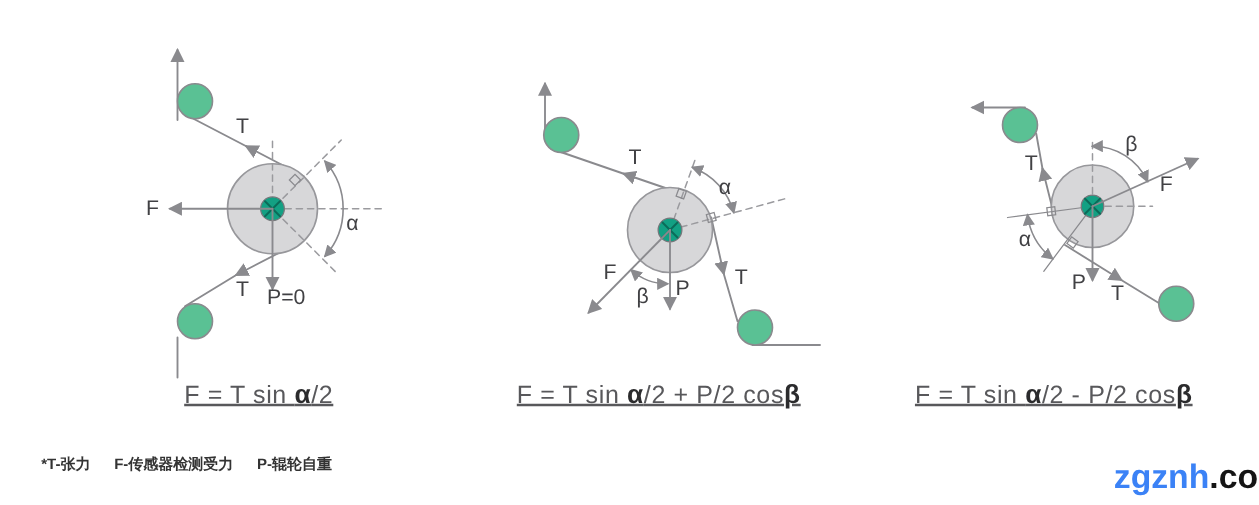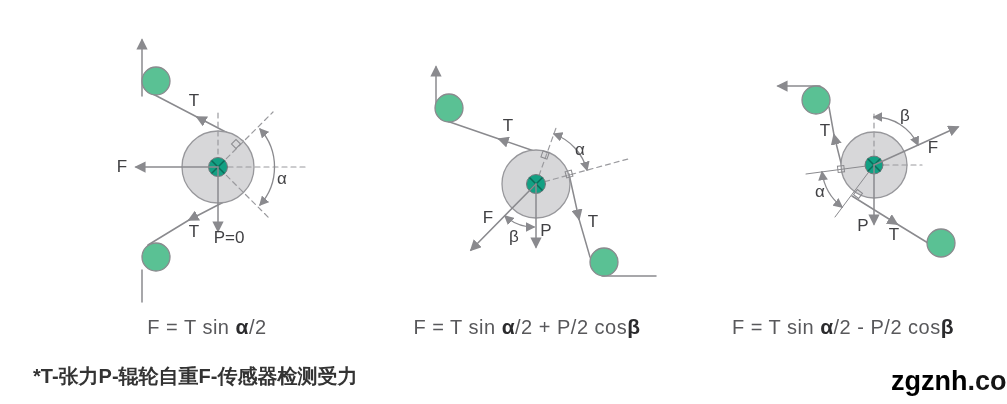--- a/index.html
+++ b/index.html
@@ -3,33 +3,33 @@
 <meta charset="utf-8">
 <style>
   html,body{margin:0;padding:0;}
   body{
     width:1007px;height:404px;background:#ffffff;position:relative;
     overflow:hidden;font-family:"Liberation Sans", sans-serif;
   }
   svg text{font-family:"Liberation Sans", sans-serif;}
   .lbl{font-size:17px;fill:#414144;}
   .formula{
-    position:absolute;top:315px;width:260px;text-align:center;
-    font-size:20px;color:#58585b;letter-spacing:0.5px;white-space:nowrap;
+    position:absolute;top:304px;width:260px;text-align:center;
+    font-size:20px;color:#58585b;letter-spacing:0.5px;white-space:nowrap;text-decoration:underline;
   }
   .formula .sym{font-weight:bold;color:#2b2b2d;font-size:21px;}
   .legend{
-    position:absolute;left:33px;top:363px;display:flex;
-    font-size:20px;font-weight:600;color:#333333;white-space:nowrap;
+    position:absolute;left:33px;top:363px;display:flex;gap:19px;
+    font-size:12px;font-weight:600;color:#333333;white-space:nowrap;
   }
   .watermark{
     position:absolute;left:891px;top:368px;font-size:27px;font-weight:bold;
     letter-spacing:0px;white-space:nowrap;z-index:5;line-height:1;
   }
-  .watermark .brand{color:#000000;}
+  .watermark .brand{color:#3b82f6;}
   .watermark .suffix{color:#151515;}
 </style>
 </head>
 <body>
 
 <svg width="1007" height="315" viewBox="0 0 1007 315" style="position:absolute;left:0;top:0;">
   <defs>
     <marker id="arr" viewBox="0 0 10 10" refX="8.5" refY="5" markerWidth="7.5" markerHeight="7.5" orient="auto-start-reverse">
       <path d="M0,0 L10,5 L0,10 z" fill="#8a8a8e"></path>
     </marker>
@@ -143,19 +143,19 @@
 </div>
 <div class="formula" style="left:397px;text-align:center;">
   <span>F = T sin </span><span class="sym">α</span><span>/2 + P/2 cos</span><span class="sym">β</span>
 </div>
 <div class="formula" style="left:713px;">
   <span>F = T sin </span><span class="sym">α</span><span>/2 - P/2 cos</span><span class="sym">β</span>
 </div>
 
 <div class="legend">
   <span>*T-张力</span>
+  <span>F-传感器检测受力</span>
   <span>P-辊轮自重</span>
-  <span>F-传感器检测受力</span>
 </div>
 
 <div class="watermark">
   <span class="brand">zgznh</span><span class="suffix">.com</span>
 </div>
 
 </body></html>

